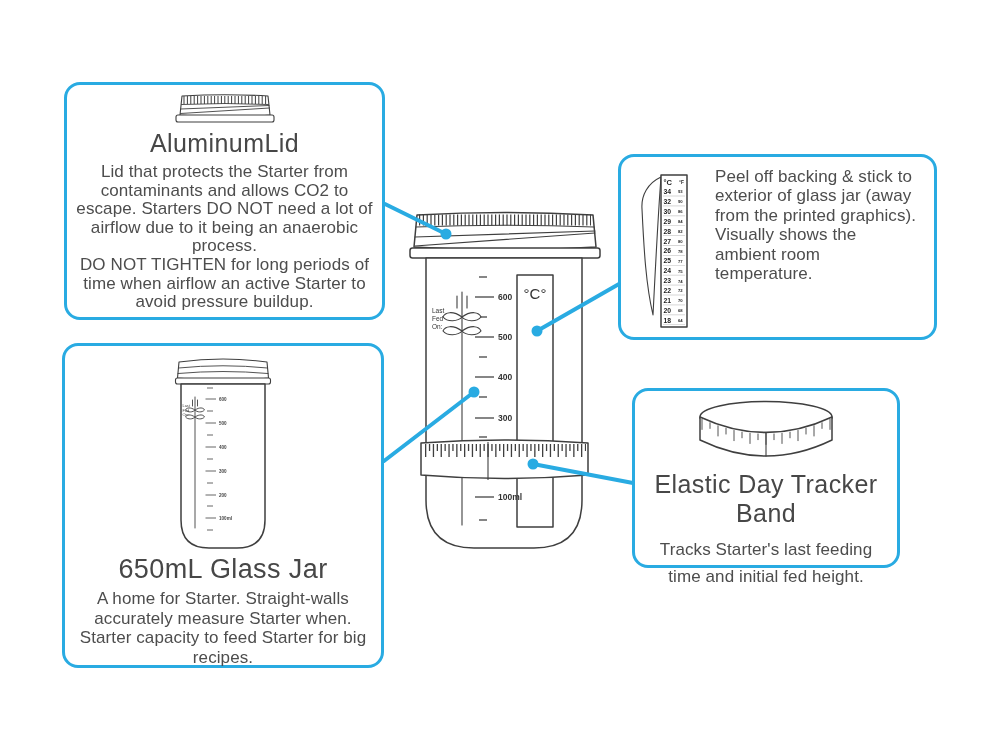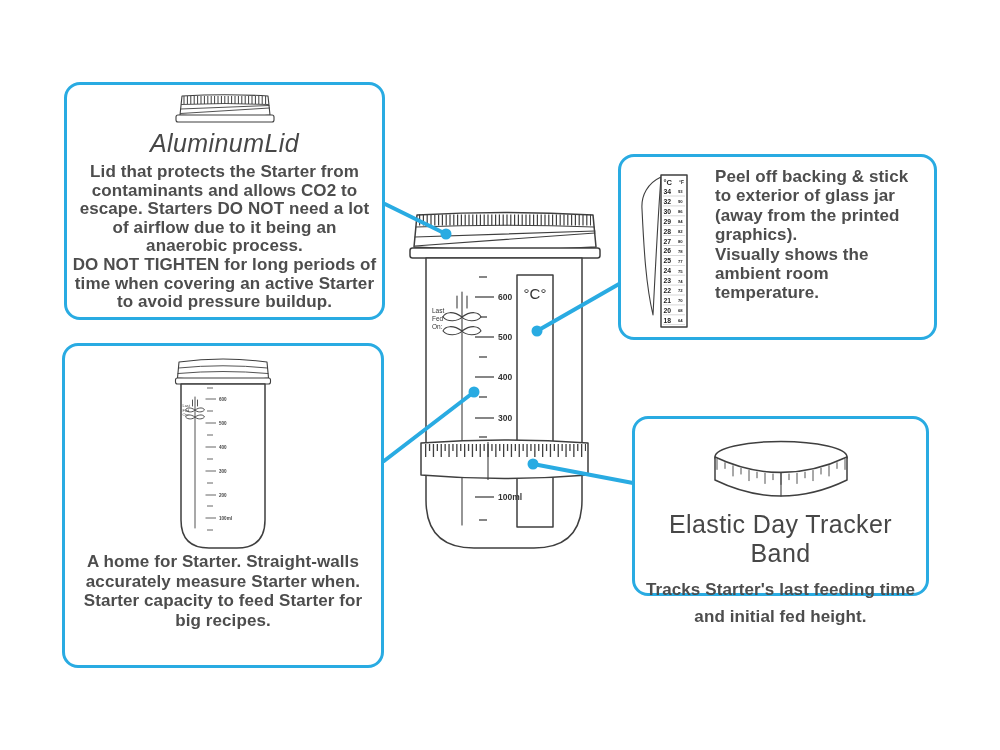--- a/index.html
+++ b/index.html
@@ -10,33 +10,33 @@
   html,body{margin:0;padding:0;background:#fff;}
   .canvas{
     position:relative;width:1000px;height:750px;background:#fff;overflow:hidden;
     font-family:"Liberation Sans",sans-serif;color:var(--text);
   }
   .callout{
     position:absolute;box-sizing:border-box;background:#fff;
     border:3px solid var(--accent);border-radius:16px;text-align:center;z-index:2;
   }
   .callout .title{color:#474747;font-weight:400;letter-spacing:.4px;}
-  .callout p{margin:0;letter-spacing:.1px;font-weight:bold;}
+  .callout p{margin:0;letter-spacing:.1px;}
   
   #box-lid{left:64px;top:82px;width:321px;height:238px;padding:7px 5px;}
-  #box-lid .title{font-size:25px;margin:3px 0 5px;font-style:italic;}
+  #box-lid .title{font-size:25px;margin:3px 0 5px;}
   #box-lid p{font-size:17px;line-height:18.6px;}
   #box-jar{left:62px;top:343px;width:322px;height:325px;padding:6px 6px;}
   #box-jar .title{font-size:27px;margin:2px 0 4px;}
   #box-jar p{font-size:17px;line-height:19.5px;}
   #box-thermo{left:618px;top:154px;width:319px;height:186px;padding:10px 12px 8px 14px;
     text-align:left;display:flex;gap:20px;align-items:flex-start;}
   #box-thermo .title{font-size:24px;line-height:26px;margin:2px 0 7px;}
   #box-thermo p{font-size:17px;line-height:19.4px;}
-  #box-band{left:632px;top:388px;width:297px;height:180px;padding:19px 8px;margin-top:28px;}
+  #box-band{left:632px;top:388px;width:268px;height:180px;padding:7px 8px;}
   #box-band .title{font-size:25px;margin:4px 0 8px;}
   #box-band p{font-size:17px;line-height:27px;}
   .illus{display:block;margin:0 auto;}
   
   .s{fill:none;stroke:var(--line);stroke-width:1.5;stroke-linecap:round;stroke-linejoin:round;}
   .sw{fill:#fff;stroke:var(--line);stroke-width:1.5;stroke-linejoin:round;}
   .thin{stroke-width:1.1;}
   .xthin{stroke-width:0.9;}
   .knurl{stroke:var(--line);stroke-width:11;stroke-dasharray:1.2 2.6;fill:none;}
   .knurl-sm{stroke:var(--line);stroke-width:8;stroke-dasharray:1 2.4;fill:none;}
@@ -134,21 +134,21 @@
     <svg class="illus" width="110" height="34" viewBox="0 0 110 34">
       <path class="sw thin" d="M12,4 Q55,1.5 98,4 L100,23 Q55,27 10,23 Z"></path>
       <line class="knurl-sm" x1="13.5" y1="8" x2="96.5" y2="8"></line>
       <path class="s xthin" d="M11.5,12.5 Q55,10.5 98.5,12.5"></path>
       <line class="s xthin" x1="11" y1="17" x2="99" y2="13.5"></line>
       <line class="s xthin" x1="10.5" y1="21.5" x2="99.5" y2="16"></line>
       <rect class="sw thin" x="6" y="23" width="98" height="7" rx="2"></rect>
     </svg>
     <div class="title">AluminumLid</div>
     <p>Lid that protects the Starter from contaminants and allows CO2 to escape. Starters DO NOT need a lot of airflow due to it being an anaerobic process.</p>
-    <p>DO NOT TIGHTEN for long periods of time when covering an active Starter to avoid pressure buildup.</p>
+    <p>DO NOT TIGHTEN for long periods of time when airflow an active Starter to avoid pressure buildup.</p>
   </div>
 
   <div class="callout" id="box-thermo">
     <svg class="illus" width="60" height="160" viewBox="0 0 60 160" style="margin:6px 0 0 0;flex:none;">
       <path class="sw thin" d="M26,4 C13,10 6,22 7,36 C9,78 11,112 18,142 C20,104 22.5,50 26,4 Z"></path>
       <rect class="sw" stroke-width="1.4" x="26" y="2" width="26" height="152"></rect>
       <text class="strip-c" style="font-size:7.6px" x="28.5" y="12">°C</text>
       <text class="strip-f" style="font-size:4.8px" x="44" y="11">°F</text>
       <g>
           <text x="28.5" y="21" class="strip-c">34</text>
@@ -239,20 +239,21 @@
         <path class="sw xthin" d="M24,58 C28.5,55 32.5,55.5 33.5,58 C31,60.8 26,60.3 24,58 Z"></path>
         <path class="sw xthin" d="M24,65 C19.5,62 15.5,62.5 14.5,65 C17,67.8 22,67.3 24,65 Z"></path>
         <path class="sw xthin" d="M24,65 C28.5,62 32.5,62.5 33.5,65 C31,67.8 26,67.3 24,65 Z"></path>
       </g>
       <g>
         <text class="lastfed-sm" x="11.5" y="55">Last</text>
         <text class="lastfed-sm" x="11.5" y="59.5">Fed</text>
         <text class="lastfed-sm" x="11.5" y="64">On:</text>
       </g>
     </svg>
+    <div class="title">650mL Glass Jar</div>
     <p>A home for Starter. Straight-walls accurately measure Starter when.</p>
     <p>Starter capacity to feed Starter for big recipes.</p>
   </div>
 
   <div class="callout" id="box-band">
     <svg class="illus" width="140" height="68" viewBox="0 0 140 68">
       <ellipse class="sw" stroke-width="1.4" cx="70" cy="19" rx="66" ry="15.5"></ellipse>
       <path class="sw" stroke-width="1.4" d="M4,19 L4,42 Q70,74 136,42 L136,19 Q70,50 4,19 Z"></path>
       <g>
           <line x1="6" y1="20.8" x2="6" y2="31.8" class="ringtick"></line>

